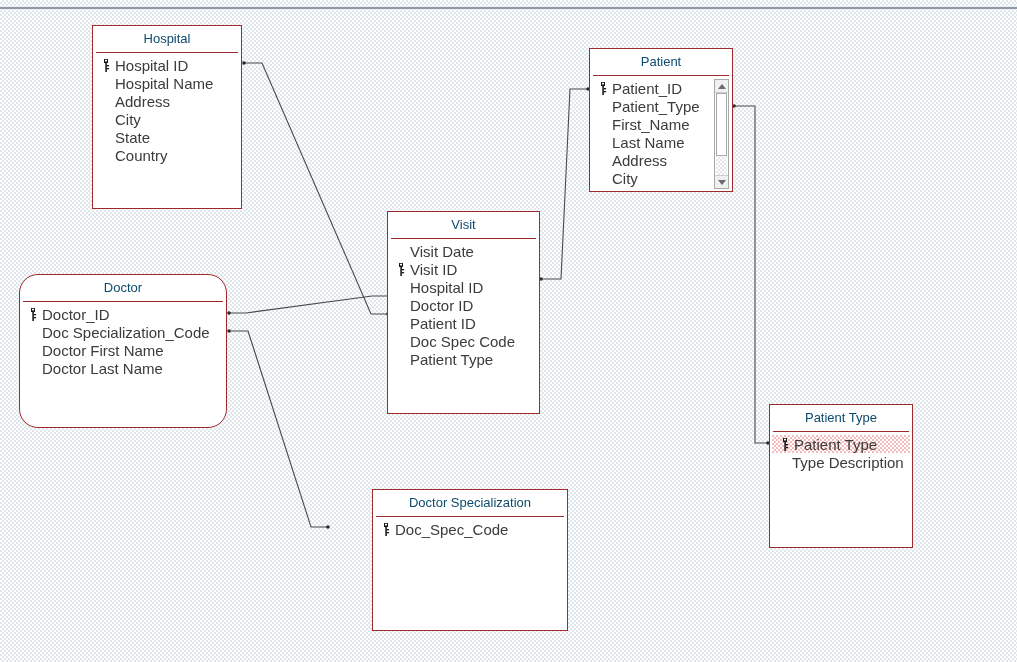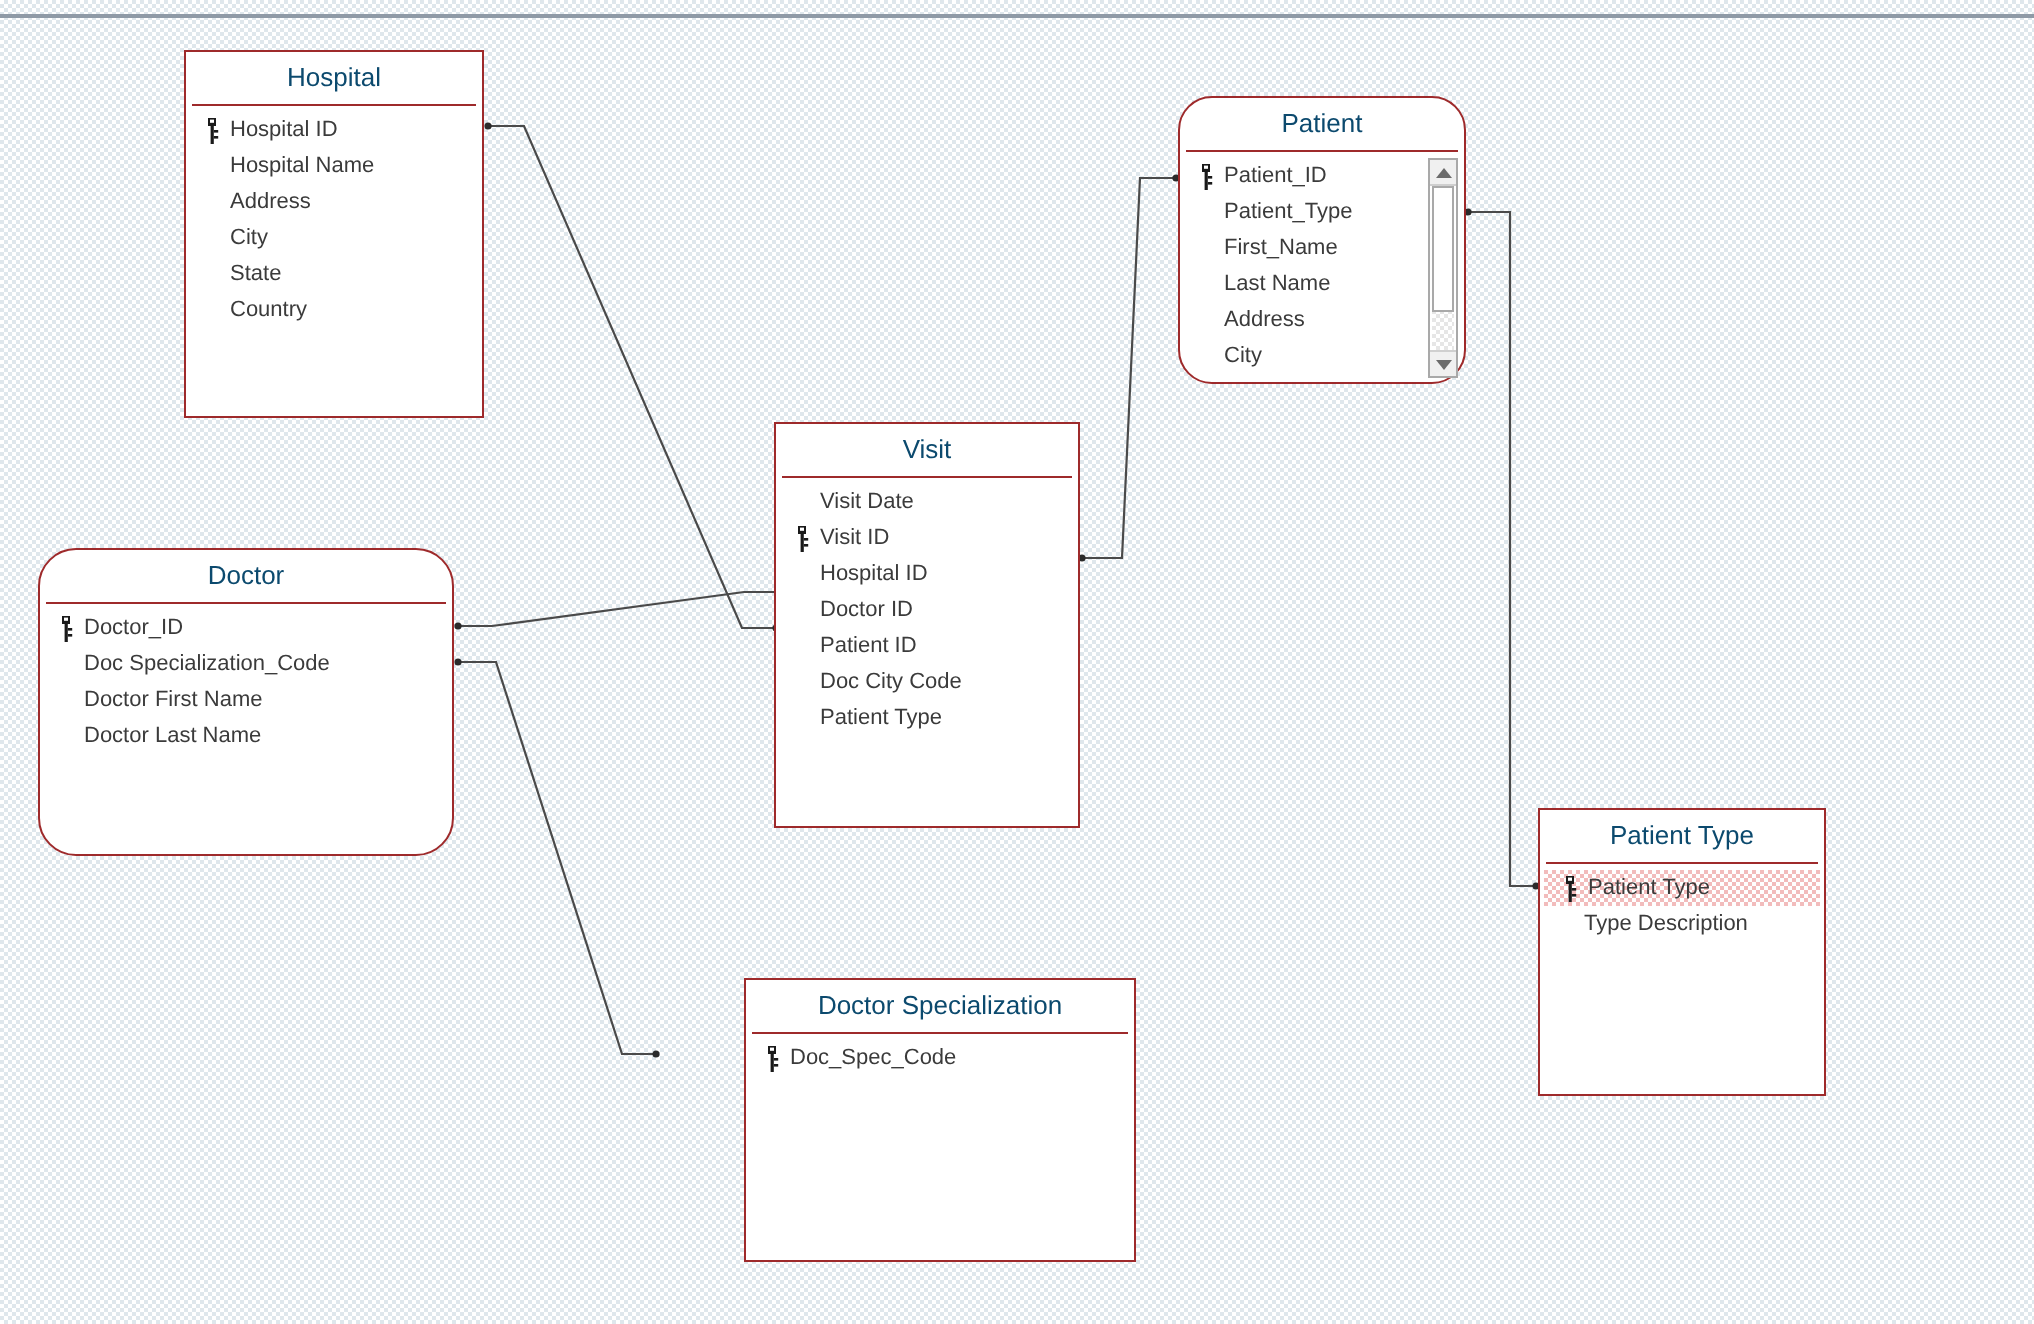--- a/index.html
+++ b/index.html
@@ -45,21 +45,21 @@
     height:1px;background:#9e2a2b;margin:0 3px;
   }
   .fields{
     padding:3px 0 0 0;
     position:relative;
   }
   .field{
     display:flex;
     align-items:center;
     height:18px;
-    font-size:11px;
+    font-size:15px;
     color:#3b3b3b;
     padding-left:6px;
     white-space:nowrap;
     user-select:none;
   }
   .field .fname{padding-left:2px;}
   .field.sel{
     background-color:#f2bcbc;
     background-image:
       linear-gradient(45deg,#ffffff 25%,transparent 25%,transparent 75%,#ffffff 75%),
@@ -169,21 +169,21 @@
           <div class="field">
             <span class="nokey"></span>
             <span class="fname">State</span>
           </div>
           <div class="field">
             <span class="nokey"></span>
             <span class="fname">Country</span>
           </div>
         </div>
       </div>
-      <div class="tbl" style="left: 589px; top: 48px; width: 144px; height: 144px; border-radius: 17px;">
+      <div class="tbl" style="left: 589px; top: 48px; width: 144px; height: 144px;">
         <div class="tbl-title">Patient</div>
         <div class="tbl-sep"></div>
         <div class="fields">
           <div class="field">
             <span class="keycell">
               <svg width="9" height="13" viewBox="0 0 9 13">
                 <rect x="2" y="0" width="4" height="4" fill="#1a1a1a"></rect>
                 <rect x="3" y="0.8" width="2" height="1.6" fill="#ffffff"></rect>
                 <rect x="3.3" y="4" width="1.6" height="9" fill="#1a1a1a"></rect>
                 <rect x="4.9" y="6" width="2.2" height="1.3" fill="#1a1a1a"></rect>
@@ -251,21 +251,21 @@
           <div class="field">
             <span class="nokey"></span>
             <span class="fname">Doctor ID</span>
           </div>
           <div class="field">
             <span class="nokey"></span>
             <span class="fname">Patient ID</span>
           </div>
           <div class="field">
             <span class="nokey"></span>
-            <span class="fname">Doc City Code</span>
+            <span class="fname">Doc Spec Code</span>
           </div>
           <div class="field">
             <span class="nokey"></span>
             <span class="fname">Patient Type</span>
           </div>
         </div>
       </div>
       <div class="tbl" style="left: 19px; top: 274px; width: 208px; height: 154px; border-radius: 19px;">
         <div class="tbl-title">Doctor</div>
         <div class="tbl-sep"></div>

